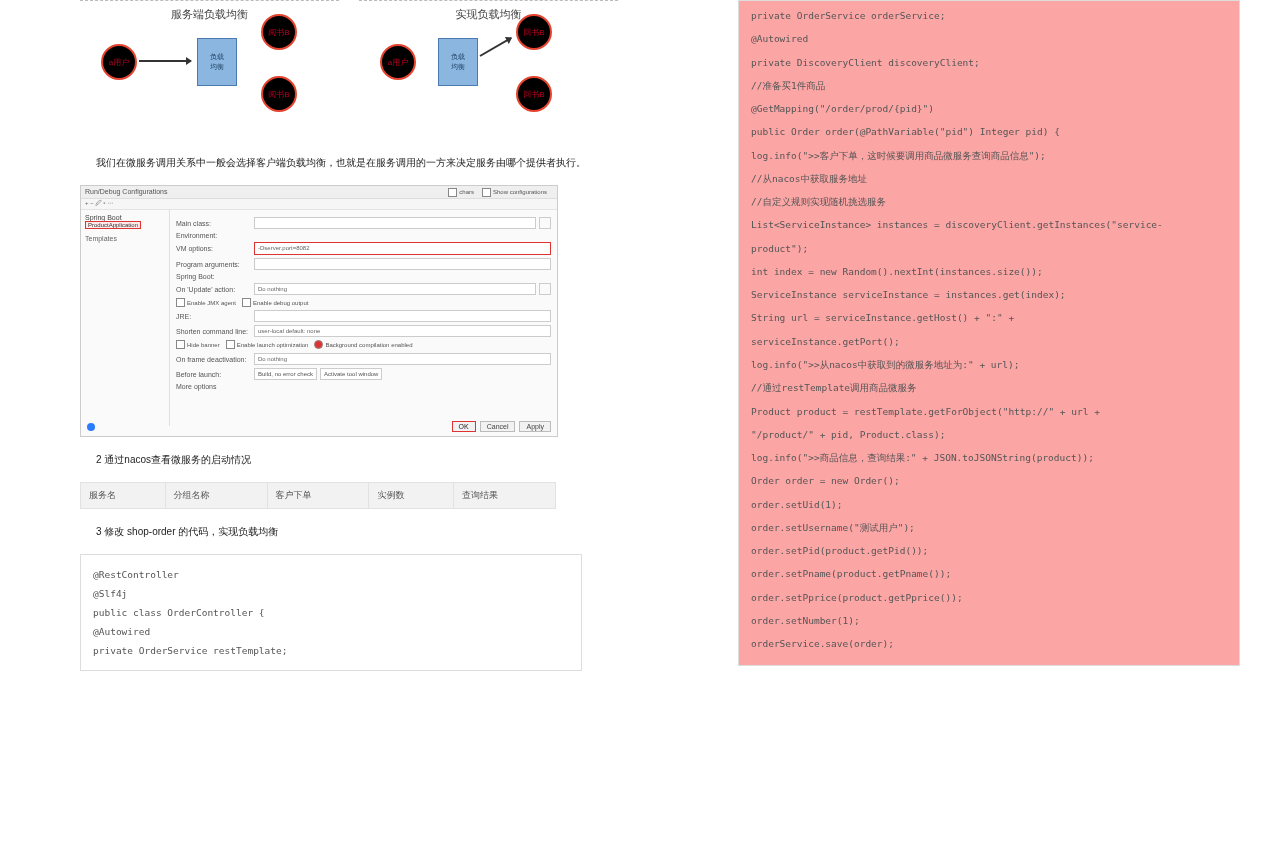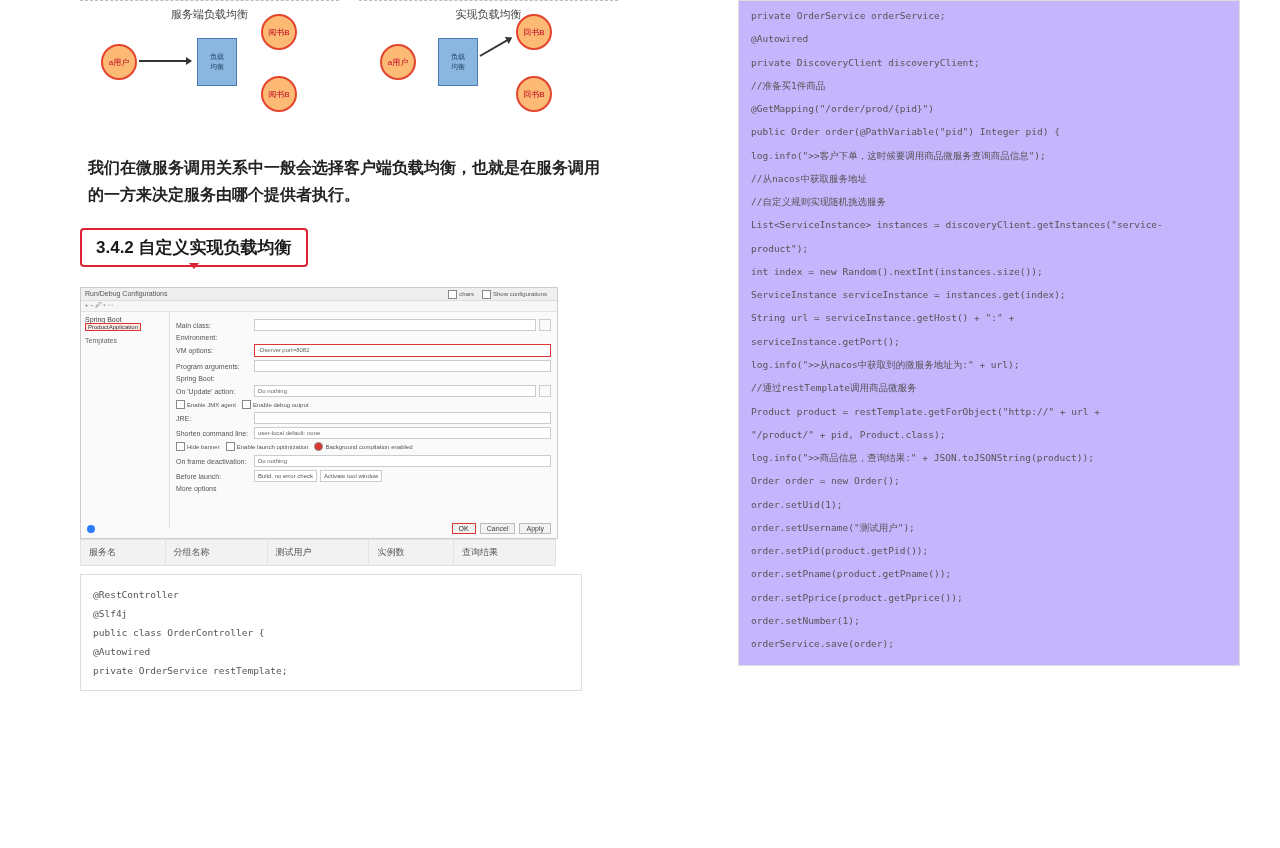--- a/index.html
+++ b/index.html
@@ -8,33 +8,33 @@
   .col { box-sizing:border-box; }
   .col-left { width:638px; padding:0 0 0 0; }
   .col-right { width:642px; padding:0 0 0 0; }
   .gutter-l { padding-left:80px; padding-right:20px; }
   .gutter-r { padding-left:100px; padding-right:20px; }
 
   
   .diagrams { display:flex; gap:20px; height:140px; }
   .diag-box { flex:1; border:1px dashed #bbb; border-top:none; position:relative; background:#fff; }
   .node { position:absolute; width:32px; height:32px; border-radius:50%;
-          background:#fdba74; border:2px solid #e4442e; font-size:8px;
+          background:#000000; border:2px solid #e4442e; font-size:8px;
           display:flex; align-items:center; justify-content:center; color:#b02; }
   .rect { position:absolute; width:38px; height:46px; background:#8ab6e0;
           border:1px solid #4a7ab0; display:flex; align-items:center;
           justify-content:center; font-size:7px; color:#246; text-align:center;
           white-space:pre-wrap; }
   .arrow { position:absolute; height:2px; background:#333; }
   .arrow::after { content:""; position:absolute; right:-1px; top:-3px;
                   border-left:6px solid #333; border-top:4px solid transparent;
                   border-bottom:4px solid transparent; }
   .diag-cap { font-size:11px; color:#444; text-align:center; margin-top:6px; }
 
-  .para { margin:14px 8px; color:#222; font-size:16px; line-height:1.7;font-weight:bold; }
+  .para { margin:14px 16px; color:#222; font-size:10px; line-height:1.7; }
 
   .h342 { display:inline-block; border:2px solid #d23; border-radius:4px;
           padding:6px 14px; font-size:17px; font-weight:700; color:#1a1a1a;
           margin:6px 0 12px 0; position:relative; }
   .h342::after { content:""; position:absolute; bottom:-4px; left:48%;
                  width:0; height:0; border-top:6px solid #d23;
                  border-left:5px solid transparent; border-right:5px solid transparent;}
 
   .ide-shot { width:476px; height:250px; border:1px solid #ccc; background:#fafafa;
               position:relative; margin:8px 0 0 0; font-size:7px; color:#666; }
@@ -71,21 +71,21 @@
          font-size:9px; color:#555; }
   .tbl th { background:#f2f2f2; font-weight:400; text-align:left; padding:6px 8px;
             border:1px solid #e2e2e2; font-size:9px; }
   .tbl td { border:1px solid #e8e8e8; padding:6px 8px; }
   .tbl .hl-cell { border:1.5px solid #d33; color:#d33; }
 
   
   .code { width:476px; border:1px solid #ddd; background:#fff; padding:10px 12px;
           font-family: Menlo,Consolas,monospace; font-size:9.5px; color:#555;
           line-height:2.0; margin-top:8px; white-space:pre-wrap; word-break:break-word; }
-  .code-r { width:476px; border:1px solid #ddd; background:#c4b5fd; padding:3px 12px 10px;
+  .code-r { width:476px; border:1px solid #ddd; background:#fca5a5; padding:3px 12px 10px;
             font-family: Menlo,Consolas,monospace; font-size:9.5px; color:#555;
             line-height:2.45; white-space:pre-wrap; word-break:break-word;
             margin-left:0; }
   .code-r .line { display:block; }
   .blue-dot { position:absolute; left:6px; bottom:5px; width:8px; height:8px;
               border-radius:50%; background:#2b7cff; }
 </style>
 </head>
 <body>
 
@@ -117,21 +117,20 @@
             <div class="arrow" style="left:120px; top:55px; width:36px; transform:rotate(-30deg); transform-origin:left;"></div>
             <div class="node" style="left:156px; top:14px;">回书B</div>
             <div class="node" style="left:156px; top:76px;">回书B</div>
           </div>
           <div class="diag-cap">实现负载均衡</div>
         </div>
       </div>
 
       <p class="para">我们在微服务调用关系中一般会选择客户端负载均衡，也就是在服务调用的一方来决定服务由哪个提供者执行。</p>
 
-      <div class="h342">3.4.2 自定义实现负载均衡</div>
 
 
       
       <div class="ide-shot">
         <div class="ide-titlebar">
           <span>Run/Debug Configurations</span>
           <span>
             <span class="chk">
               <span class="box"></span>
                 <span>chars</span>
@@ -221,35 +220,37 @@
           </div>
         </div>
         <span class="blue-dot"></span>
         <div class="ide-foot">
           <span class="ide-btn prim">OK</span>
           <span class="ide-btn">Cancel</span>
           <span class="ide-btn">Apply</span>
         </div>
       </div>
 
+      <p class="para">2 通过nacos查看微服务的启动情况</p>
 
       <table class="tbl">
         <thead>
             <tr>
           <th>服务名</th>
           <th>分组名称</th>
-          <th>测试用户</th>
+          <th>客户下单</th>
           <th>实例数</th>
           <th>查询结果</th>
         </tr>
           </thead>
         <tbody>
         </tbody>
       </table>
 
+      <p class="para">3 修改 shop-order 的代码，实现负载均衡</p>
 
       <div class="code" id="code-left"><span class="line">@RestController</span>
 <span class="line">@Slf4j</span>
 <span class="line">public class OrderController {</span>
 <span class="line">@Autowired</span>
 <span class="line">private OrderService restTemplate;</span></div>
 
     </div>
   </div>
 

